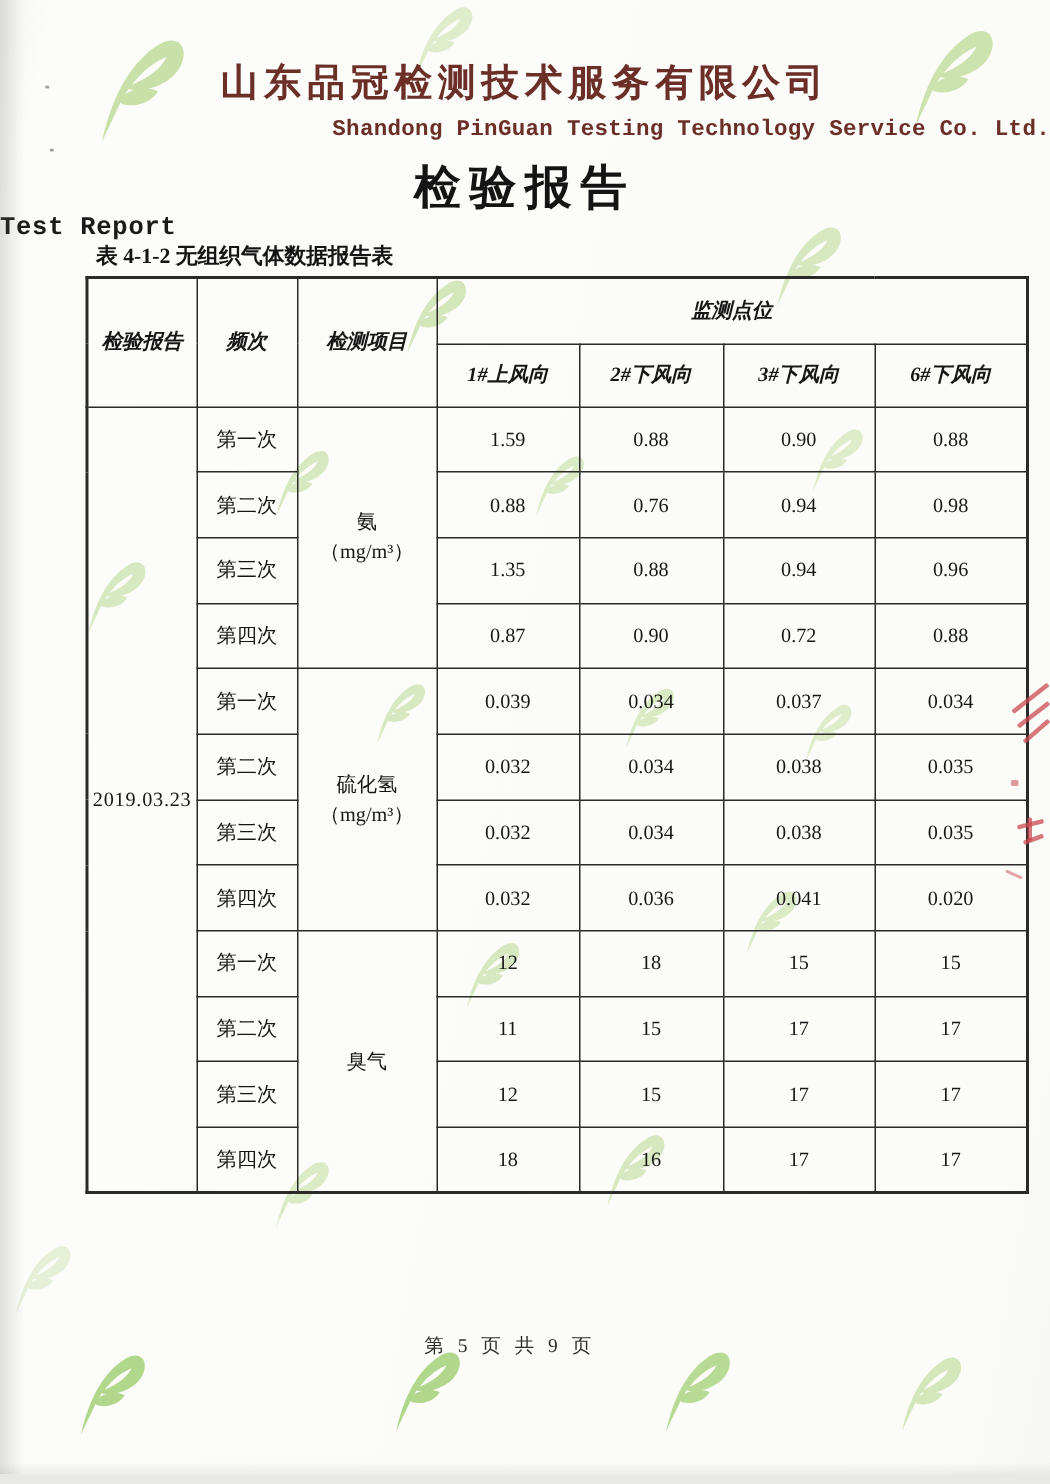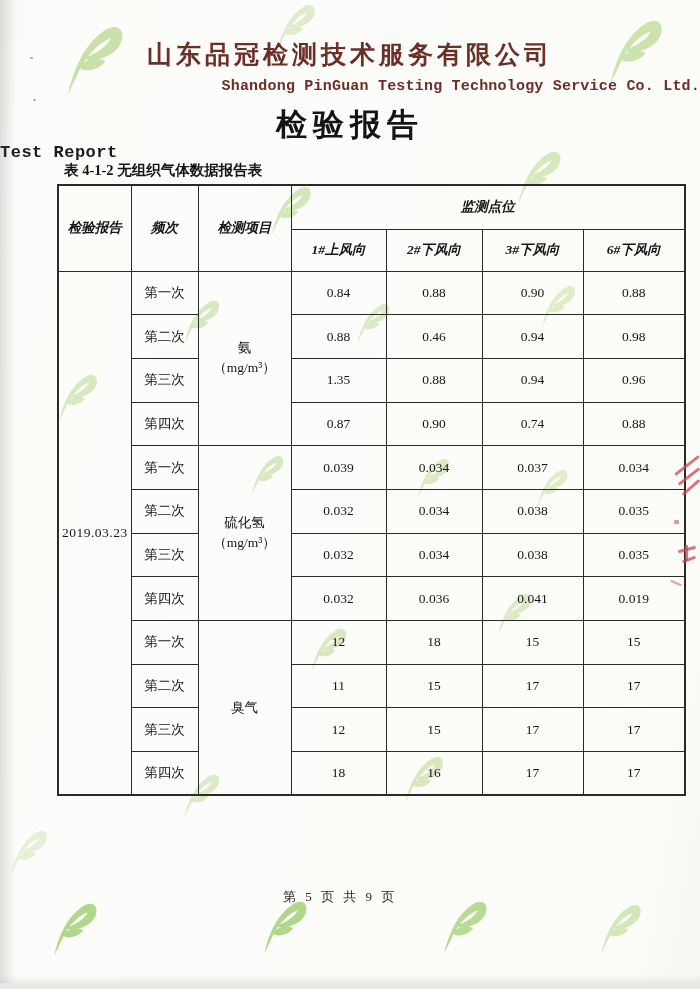--- a/index.html
+++ b/index.html
@@ -174,44 +174,44 @@
       </tr>
     </thead>
     <tbody>
       <tr>
         <td class="date-cell" rowspan="12">2019.03.23</td>
         <td>第一次</td>
         <td class="item-cell" rowspan="4">
           <span>氨</span>
           <span>（mg/m³）</span>
         </td>
-        <td>0.84</td>
+        <td>1.59</td>
         <td>0.88</td>
         <td>0.90</td>
         <td>0.88</td>
       </tr>
       <tr>
         <td>第二次</td>
         <td>0.88</td>
-        <td>0.46</td>
+        <td>0.76</td>
         <td>0.94</td>
         <td>0.98</td>
       </tr>
       <tr>
         <td>第三次</td>
         <td>1.35</td>
         <td>0.88</td>
         <td>0.94</td>
         <td>0.96</td>
       </tr>
       <tr>
         <td>第四次</td>
         <td>0.87</td>
         <td>0.90</td>
-        <td>0.74</td>
+        <td>0.72</td>
         <td>0.88</td>
       </tr>
       <tr>
         <td>第一次</td>
         <td class="item-cell" rowspan="4">
           <span>硫化氢</span>
           <span>（mg/m³）</span>
         </td>
         <td>0.039</td>
         <td>0.034</td>
@@ -230,21 +230,21 @@
         <td>0.032</td>
         <td>0.034</td>
         <td>0.038</td>
         <td>0.035</td>
       </tr>
       <tr>
         <td>第四次</td>
         <td>0.032</td>
         <td>0.036</td>
         <td>0.041</td>
-        <td>0.019</td>
+        <td>0.020</td>
       </tr>
       <tr>
         <td>第一次</td>
         <td class="item-cell" rowspan="4">
           <span>臭气</span>
           <span></span>
         </td>
         <td>12</td>
         <td>18</td>
         <td>15</td>

